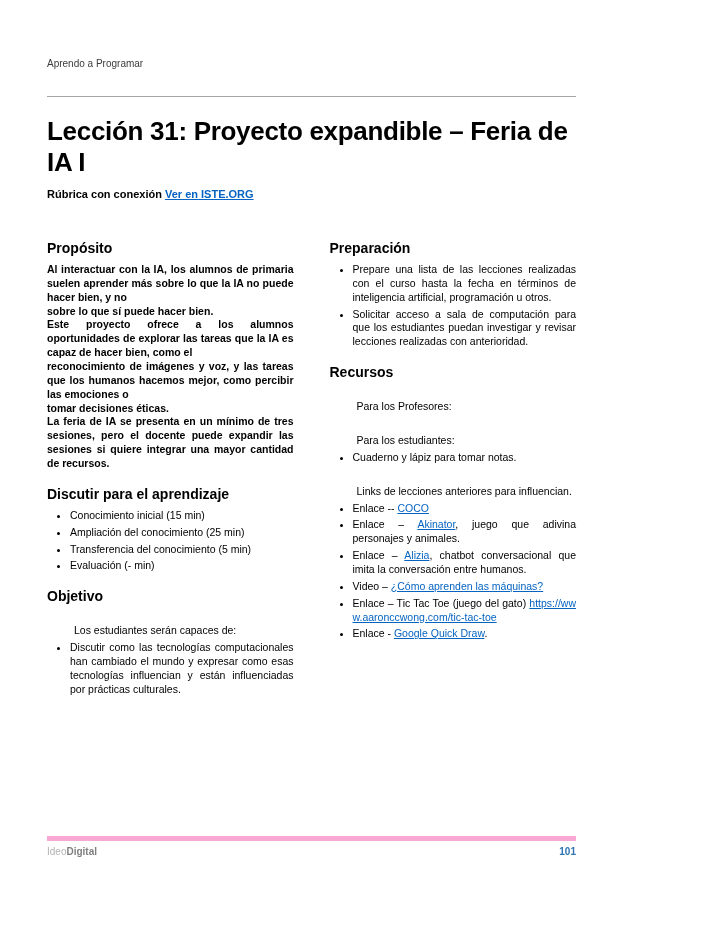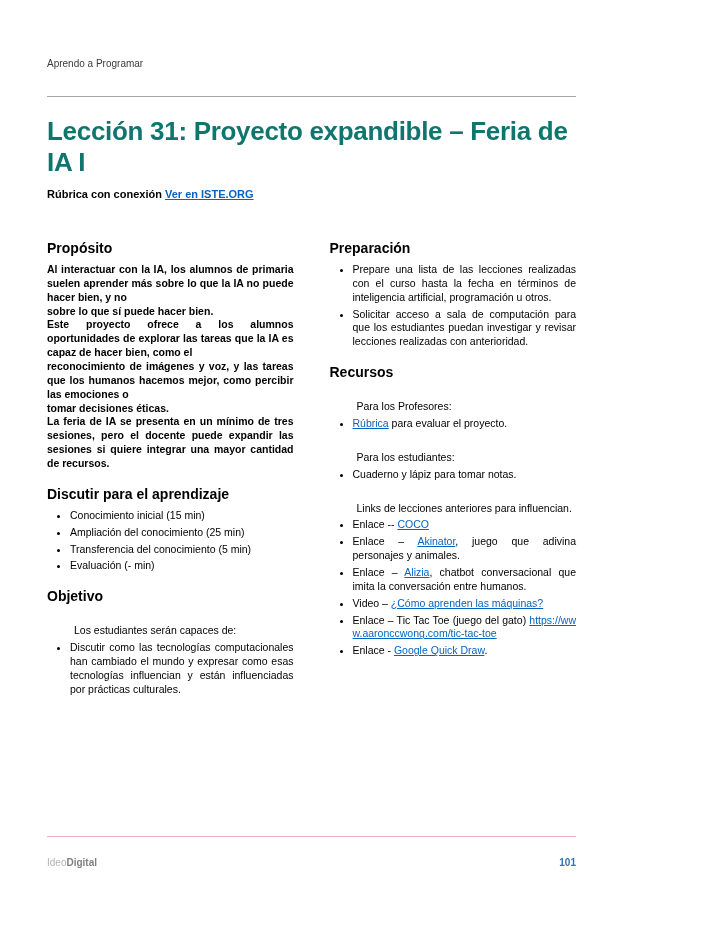--- a/index.html
+++ b/index.html
@@ -1,34 +1,34 @@
 <!DOCTYPE html>
 <html><head>
 <meta charset="utf-8">
 <style>
   html,body{margin:0;padding:0;background:#ffffff;}
   body{width:720px;height:932px;font-family:"Liberation Sans",sans-serif;color:#000;}
   .page{position:relative;width:624px;height:932px;box-sizing:border-box;padding:58px 48px 0 47px;overflow:hidden;}
   .doc-header{font-size:10px;color:#3b3b3b;}
   .rule{border:none;border-top:1px solid #a6a6a6;margin:27px 0 0 0;}
-  .title{font-size:26px;font-weight:bold;color:#0f766e;margin-top:19px;letter-spacing:-0.3px;}
+  .title{font-size:26px;font-weight:bold;color:#000000;margin-top:19px;letter-spacing:-0.3px;}
   .subtitle{font-size:11px;font-weight:bold;margin-top:10px;}
   a.link{color:#0563C1;text-decoration:underline;cursor:pointer;}
   .columns{display:flex;gap:36px;margin-top:40px;}
   .col{flex:1;min-width:0;}
   .section{margin-top:15px;}
   .section:first-child{margin-top:0;}
   h2{font-size:14px;font-weight:bold;margin:0 0 7px 0;}
   .body-text{font-size:10.5px;line-height:1.32;text-align:justify;}
   .para{margin:0;font-weight:bold;}
   ul{margin:3px 0 0 0;padding-left:23px;}
   li{font-size:10.5px;line-height:1.32;margin-bottom:3px;text-align:justify;}
   .plain-label{font-size:10.5px;line-height:1.32;margin-top:20px;padding-left:27px;}
   .bold{font-weight:bold;}
-  .footer{position:absolute;left:47px;right:48px;top:836px;border-top:1px solid #f9a8d4;padding-top:20px;display:flex;justify-content:space-between;align-items:baseline;}
+  .footer{position:absolute;left:47px;right:48px;top:836px;border-top:5px solid #f9a8d4;padding-top:5px;display:flex;justify-content:space-between;align-items:baseline;}
   .brand{font-size:10px;color:#b3b3b3;}
   .brand .brand-bold{color:#7f7f7f;font-weight:bold;}
   .page-num{font-size:10px;font-weight:bold;color:#2E74B5;}
   .url-break{word-break:break-all;}
 </style>
 </head>
 <body>
 
 <div class="page">
 
@@ -84,23 +84,20 @@
         <ul>
           <li>Prepare una lista de las lecciones realizadas con el curso hasta la fecha en términos de inteligencia artificial, programación u otros.</li>
           <li>Solicitar acceso a sala de computación para que los estudiantes puedan investigar y revisar lecciones realizadas con anterioridad.</li>
         </ul>
       </div>
 
       <div class="section">
         <h2>Recursos</h2>
 
         <div class="plain-label">Para los Profesores:</div>
-        <ul>
-          <li><a class="link">Rúbrica</a><span> para evaluar el proyecto.</span></li>
-        </ul>
 
         <div class="plain-label">Para los estudiantes:</div>
         <ul>
           <li>Cuaderno y lápiz para tomar notas.</li>
         </ul>
 
         <div class="plain-label">Links de lecciones anteriores para influencian.</div>
         <ul>
           <li><span>Enlace -- </span><a class="link">COCO</a><span></span></li>
           <li><span>Enlace – </span><a class="link">Akinator</a><span>, juego que adivina personajes y animales.</span></li>

